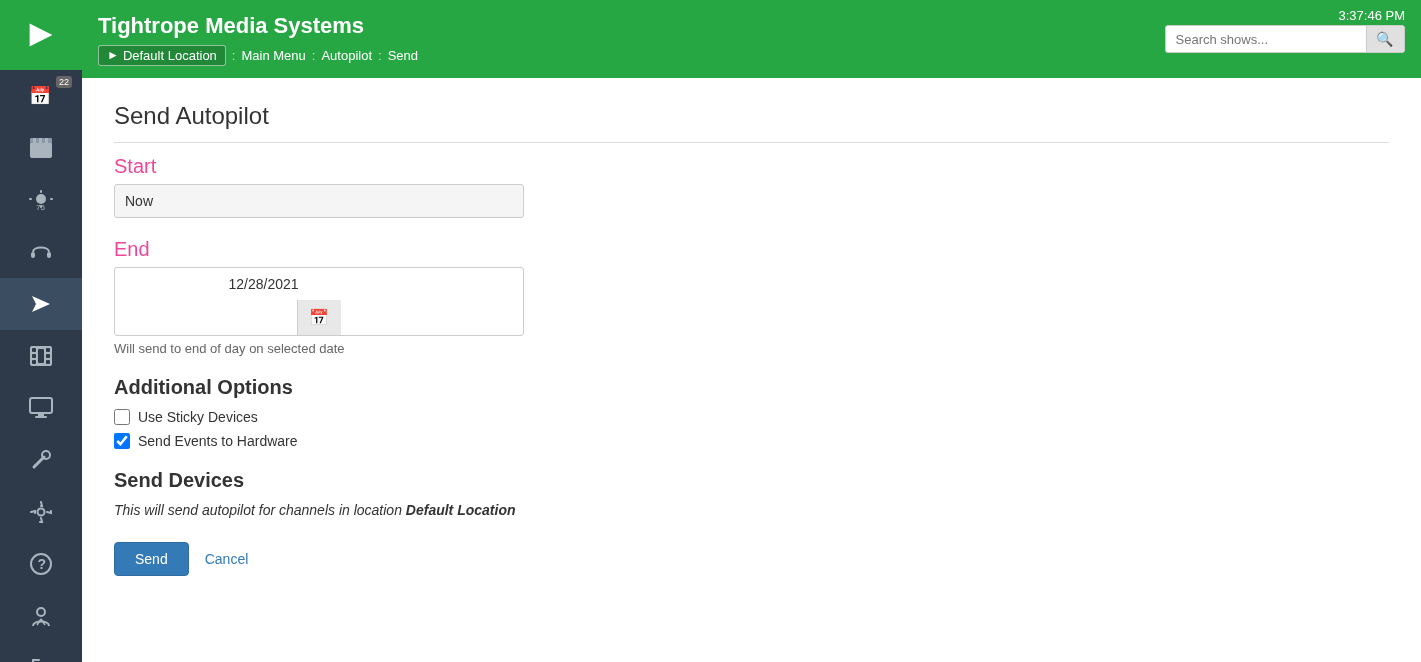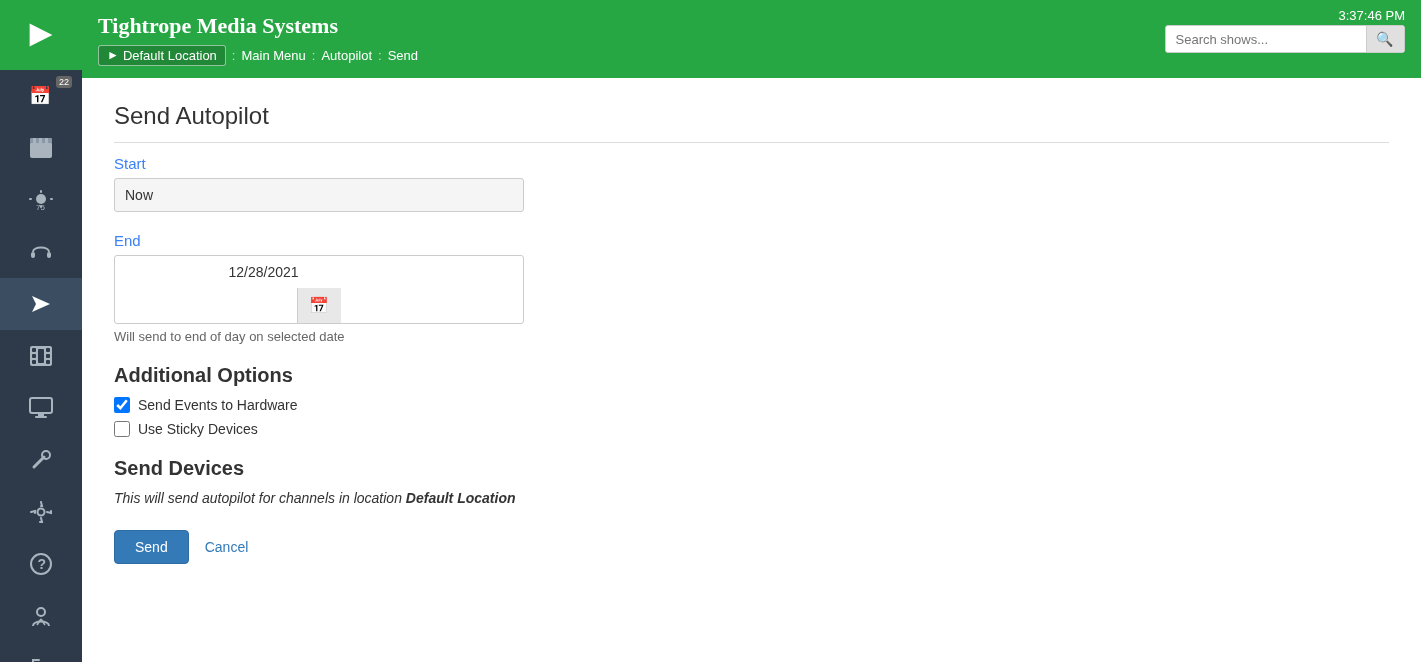--- a/index.html
+++ b/index.html
@@ -69,21 +69,20 @@
       flex-direction: column;
       justify-content: center;
       flex-shrink: 0;
       position: relative;
     }
     .header-title {
       font-size: 22px;
       font-weight: bold;
       color: white;
       margin-bottom: 6px;
-      font-family: Liberation Serif, serif;
     }
     .breadcrumb {
       display: flex;
       align-items: center;
       gap: 6px;
       font-size: 13px;
     }
     .breadcrumb-location {
       background: #218838;
       border: 1px solid rgba(255,255,255,0.5);
@@ -149,22 +148,22 @@
       font-size: 24px;
       font-weight: normal;
       color: #333;
       margin-bottom: 12px;
       padding-bottom: 12px;
       border-bottom: 1px solid #ddd;
     }
 
     .form-section { margin-bottom: 20px; }
     .form-label {
-      font-size: 15px;
-      color: #3b82f6;
+      font-size: 20px;
+      color: #ec4899;
       margin-bottom: 6px;
       display: block;
     }
     .form-input {
       width: 410px;
       padding: 8px 10px;
       border: 1px solid #ccc;
       border-radius: 3px;
       font-size: 14px;
       background: #f5f5f5;
@@ -399,26 +398,26 @@
       <div class="date-input-wrapper">
         <input class="date-input" type="text" value="12/28/2021" style="">
         <button class="calendar-btn">📅</button>
       </div>
       <div class="hint-text">Will send to end of day on selected date</div>
     </div>
 
     <div class="form-section">
       <div class="section-title">Additional Options</div>
       <div class="checkbox-row">
+        <input type="checkbox" id="sticky" style="">
+        <label class="checkbox-label" for="sticky">Use Sticky Devices</label>
+      </div>
+      <div class="checkbox-row">
         <input type="checkbox" id="sendEvents" checked="" style="">
         <label class="checkbox-label" for="sendEvents">Send Events to Hardware</label>
-      </div>
-      <div class="checkbox-row">
-        <input type="checkbox" id="sticky" style="">
-        <label class="checkbox-label" for="sticky">Use Sticky Devices</label>
       </div>
     </div>
 
     <div class="send-details-section">
       <div class="section-title">Send Devices</div>
       <p class="send-details-text">
         <span>This will send autopilot for channels in location </span><strong>Default Location</strong>
       </p>
     </div>
 

